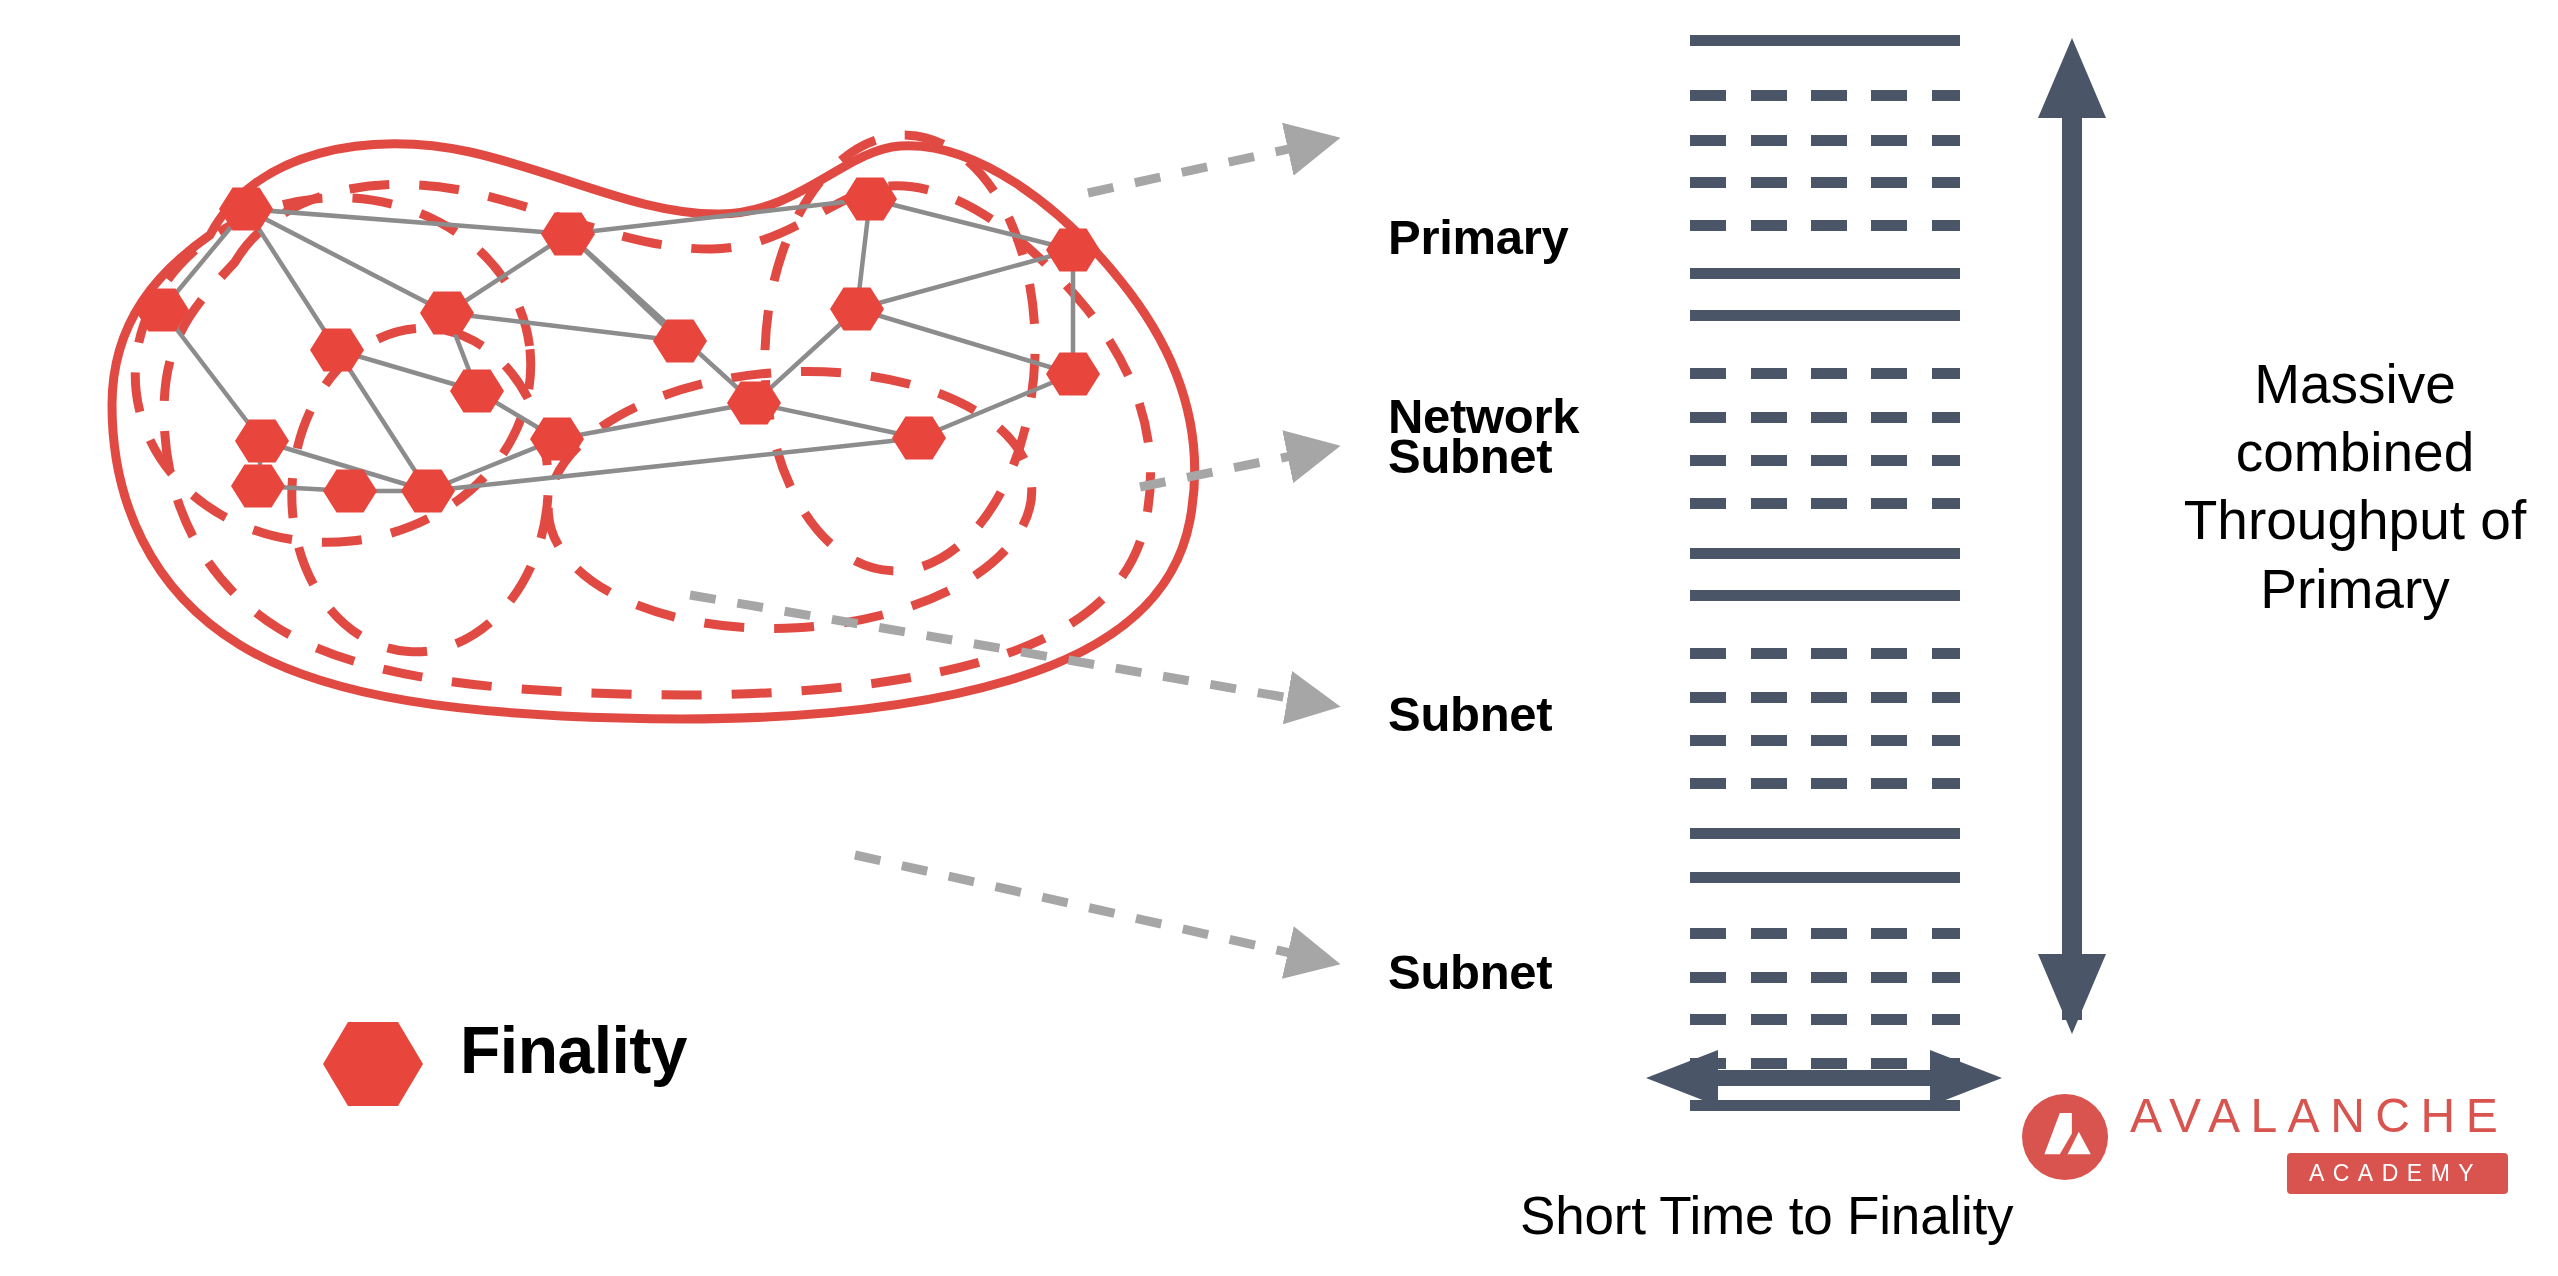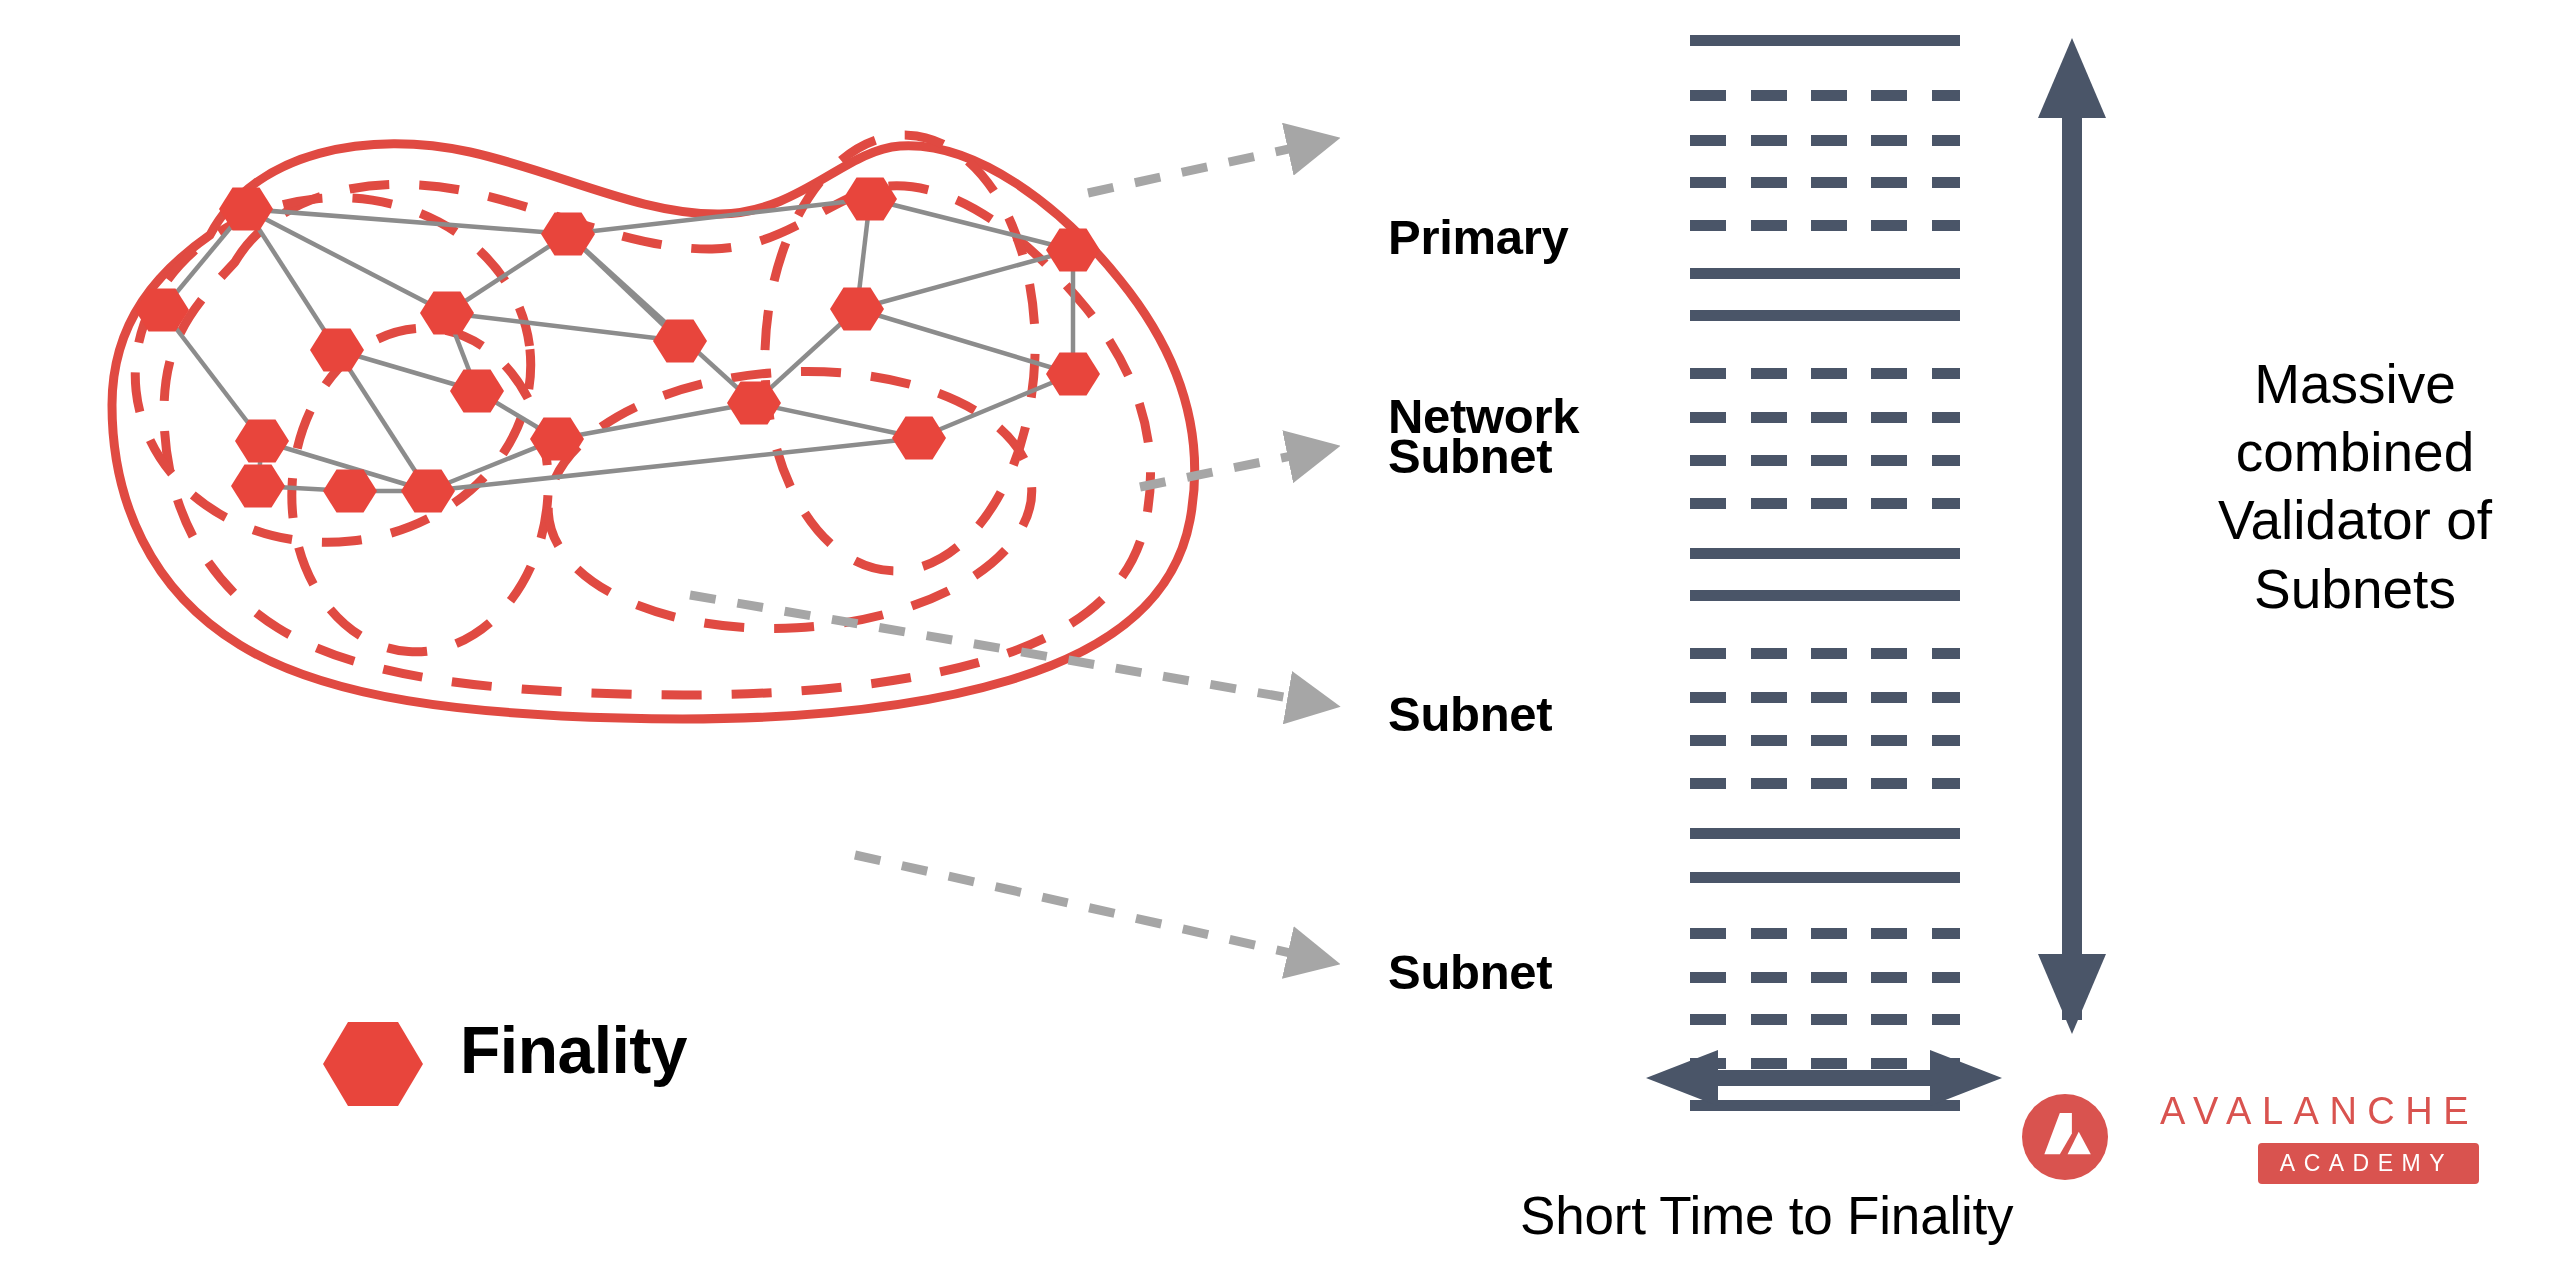--- a/index.html
+++ b/index.html
@@ -98,26 +98,25 @@
     margin-top: 2px;
   }
   .logo-text-col {
     margin-left: 22px;
     display: flex;
     flex-direction: column;
     align-items: flex-end;
   }
   .logo-word {
     color: #D9534F;
-    font-size: 38px;
+    font-size: 48px;
     letter-spacing: 10.5px;
     line-height: 1;
     font-weight: 400;
     white-space: pre;
-    margin-left: 30px;
   }
   .logo-badge {
     margin-top: 13px;
     background: #D9534F;
     color: #ffffff;
     font-size: 23px;
     letter-spacing: 8.5px;
     padding: 9px 26px 9px 22px;
     border-radius: 4px;
     line-height: 1;
@@ -359,21 +358,21 @@
   </div>
 
   <div class="lbl" id="label-subnet-1">Subnet</div>
 
   <div class="lbl" id="label-subnet-2">Subnet</div>
 
   <div class="lbl" id="label-subnet-3">Subnet</div>
 
   <div class="lbl" id="label-validator">Finality</div>
 
-  <div id="label-throughput">Massive combined Validator of Subnets</div>
+  <div id="label-throughput">Massive combined Throughput of Primary</div>
 
   <div class="lbl" id="label-finality">Short Time to Finality</div>
 
   <div class="logo-wrap">
     <svg class="logo-mark" viewBox="0 0 100 100">
       <circle cx="50" cy="50" r="50" fill="#D9534F"></circle>
       <path d="M44 22 L58 22 L58 46 L44 70 L26 70 Z" fill="#ffffff"></path>
       <path d="M66 44 L80 70 L53 70 Z" fill="#ffffff"></path>
     </svg>
     <div class="logo-text-col">

